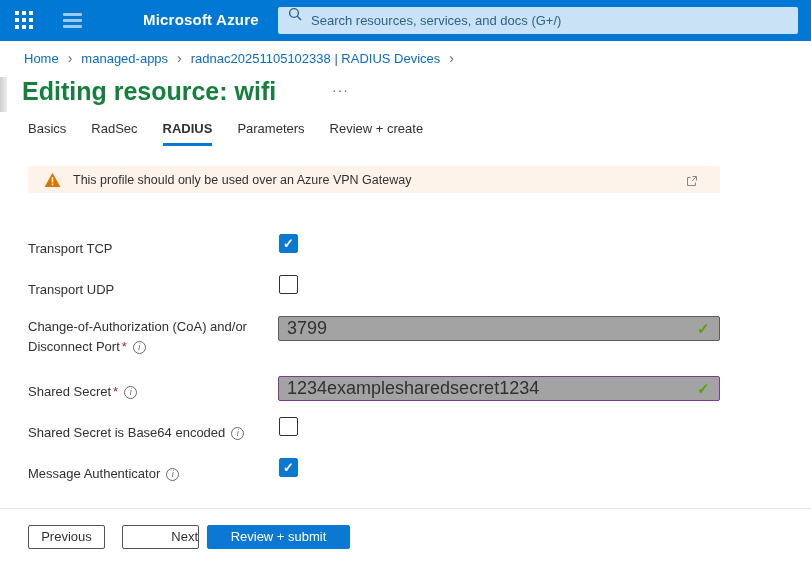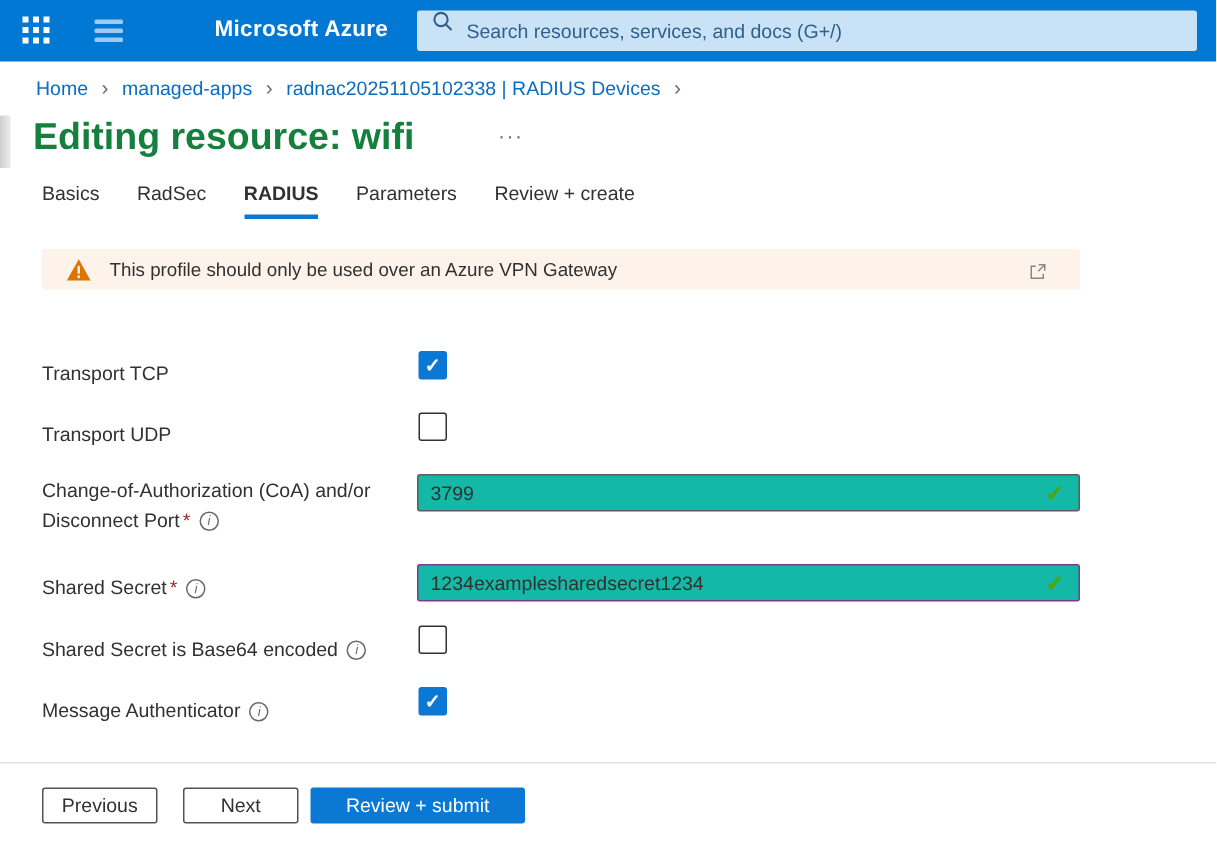--- a/index.html
+++ b/index.html
@@ -51,41 +51,41 @@
   .req { color:#a4262c; margin-left:2px; }
   .info-icon { display:inline-block; width:13px; height:13px; border:1px solid #6b6966; border-radius:50%;
                color:#6b6966; font-size:9px; line-height:11px; text-align:center; margin-left:6px;
                vertical-align:1px; cursor:pointer; font-style:italic; }
   .checkbox { position:absolute; width:19px; height:19px; border:1.5px solid #33312f; border-radius:2px;
               background:#fff; cursor:pointer; }
   .checkbox.checked { background:#0b78d4; border-color:#0b78d4; }
   .checkbox.checked::after { content:"✓"; display:block; color:#fff; font-size:13px; line-height:17px;
                              text-align:center; font-weight:700; }
   .tinput { position:absolute; width:442px; height:25px; border:1px solid #5f5d5b; border-radius:2px;
-            padding:0 26px 0 8px; font-size:13px; color:#323130; font-family:"Liberation Sans", sans-serif;
-            background:#14b8a6; outline:none; }
+            padding:0 26px 0 8px; font-size:18px; color:#323130; font-family:"Liberation Sans", sans-serif;
+            background:#a3a3a3; outline:none; }
   .tinput.modified { border-color:#7d3a93; }
   .valid-check { position:absolute; font-size:15px; font-weight:700; color:#57a300; display:none; }
   .valid-check.visible { display:block; }
 
   .lbl-r0 { top:239px; } .cb-r0 { left:279px; top:234px; }
   .lbl-r1 { top:280px; } .cb-r1 { left:279px; top:275px; }
   .lbl-r2 { top:317px; } .in-r2 { left:278px; top:316px; } .vc-r2 { left:697px; top:320px; }
   .lbl-r3 { top:382px; } .in-r3 { left:278px; top:376px; } .vc-r3 { left:697px; top:380px; }
   .lbl-r4 { top:423px; } .cb-r4 { left:279px; top:417px; }
   .lbl-r5 { top:464px; } .cb-r5 { left:279px; top:458px; }
 
   
   .footer-divider { position:absolute; left:0; top:508px; width:811px; height:1px; background:#e3e3e3; }
   .btn { position:absolute; top:525px; height:24px; font-size:13px; font-family:"Liberation Sans", sans-serif;
          border-radius:2px; cursor:pointer; text-align:center; line-height:22px; }
   .btn.outline { background:#fff; border:1px solid #55534f; color:#323130; }
   .btn.primary { background:#0b78d4; border:1px solid #0b78d4; color:#fff; }
   .btn-prev { left:28px; width:77px; }
-  .btn-next { left:122px; width:77px; }
+  .btn-next { left:122px; width:77px;text-align:right; }
   .btn-submit { left:207px; width:143px; }
 </style>
 </head>
 <body>
 
 <div class="screen">
 
   <div class="topbar">
     <div class="waffle">
       <span></span>

